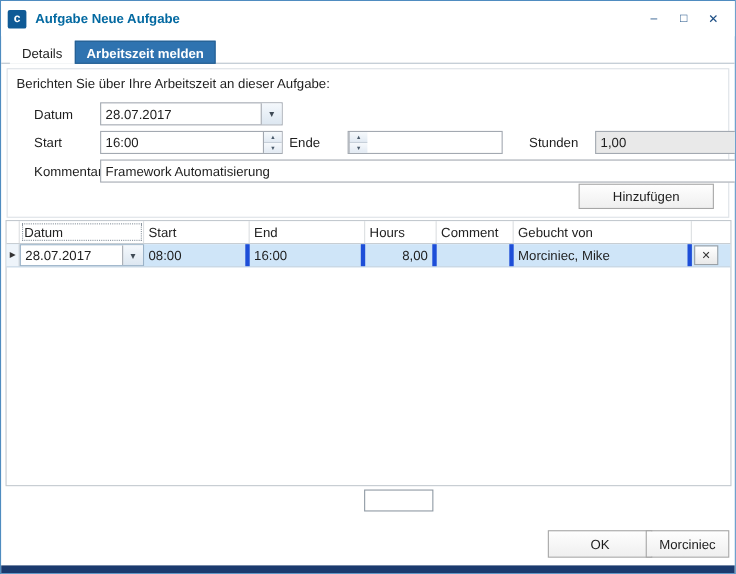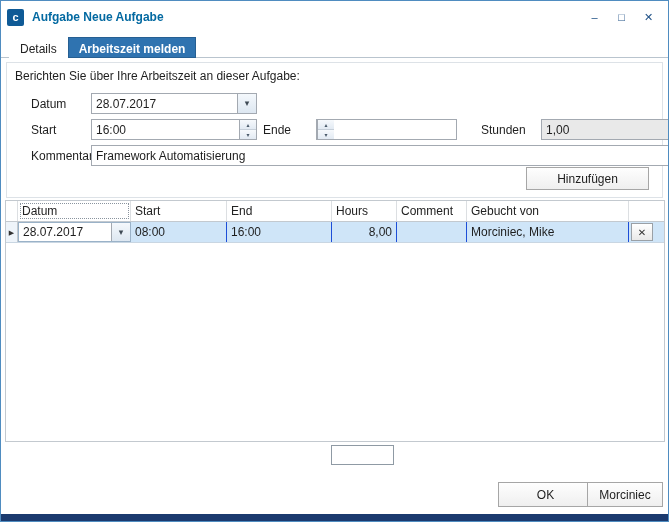--- a/index.html
+++ b/index.html
@@ -31,21 +31,21 @@
   .spin-btn + .spin-btn { border-top:1px solid #c6cfd9; }
   .spin-glyph { font-size:6px; line-height:1; color:#4a5a6a; }
   .btn { position:absolute; display:flex; align-items:center; justify-content:center; box-sizing:border-box; border:1px solid #a6a6a6; background:linear-gradient(#fefefe,#efefef); color:#1e1e1e; font-size:12px; cursor:default; }
   
   .grid { position:absolute; left:4px; top:199px; width:660px; height:242px; box-sizing:border-box; border:1px solid #c3c9cf; background:#fff; }
   .grid-header { display:flex; height:21px; border-bottom:1px solid #c3c9cf; box-sizing:border-box; }
   .gh { box-sizing:border-box; border-right:1px solid #dcdfe2; padding:3px 4px; white-space:nowrap; overflow:hidden; color:#222; }
   .gh.focus { outline:1px dotted #8a949e; outline-offset:-3px; }
   .gh.marker, .gc.marker { width:12px; padding:0; display:flex; align-items:center; justify-content:center; border-right:1px solid #dcdfe2; }
   .grid-row { display:flex; height:21px; background:#cfe5f8; border-bottom:1px solid #c9d6e2; box-sizing:border-box; }
-  .gc { box-sizing:border-box; border-right:1px solid #1d4ed8; padding:3px 4px; white-space:nowrap; overflow:hidden; display:flex; align-items:center; }
+  .gc { box-sizing:border-box; border-right:4px solid #1d4ed8; padding:3px 4px; white-space:nowrap; overflow:hidden; display:flex; align-items:center; }
   .gc.num { justify-content:flex-end; }
   .gc.marker { background:#eef4fa; border-right:1px solid #c3c9cf; }
   .marker-glyph { font-size:7px; color:#333; line-height:1; }
   .datum-cell { padding:0; background:#fff; border:1px solid #9ab2c8; display:flex; align-items:stretch; }
   .datum-cell .val { flex:1; padding:0 4px; display:flex; align-items:center; overflow:hidden; }
   .gc.del { border-right:none; padding:1px 0 1px 2px; }
   .x-btn { width:22px; height:18px; box-sizing:border-box; border:1px solid #9aa0a6; background:linear-gradient(#ffffff,#e9e9e9); display:flex; align-items:center; justify-content:center; font-size:10px; color:#333; padding:0; }
   .mini-box { position:absolute; left:330px; top:444px; width:63px; height:20px; box-sizing:border-box; border:1px solid #8f9aa4; background:#fff; }
   .bottom-strip { position:absolute; left:0; right:0; bottom:0; height:7px; background:#1b3a6e; }
 </style>

